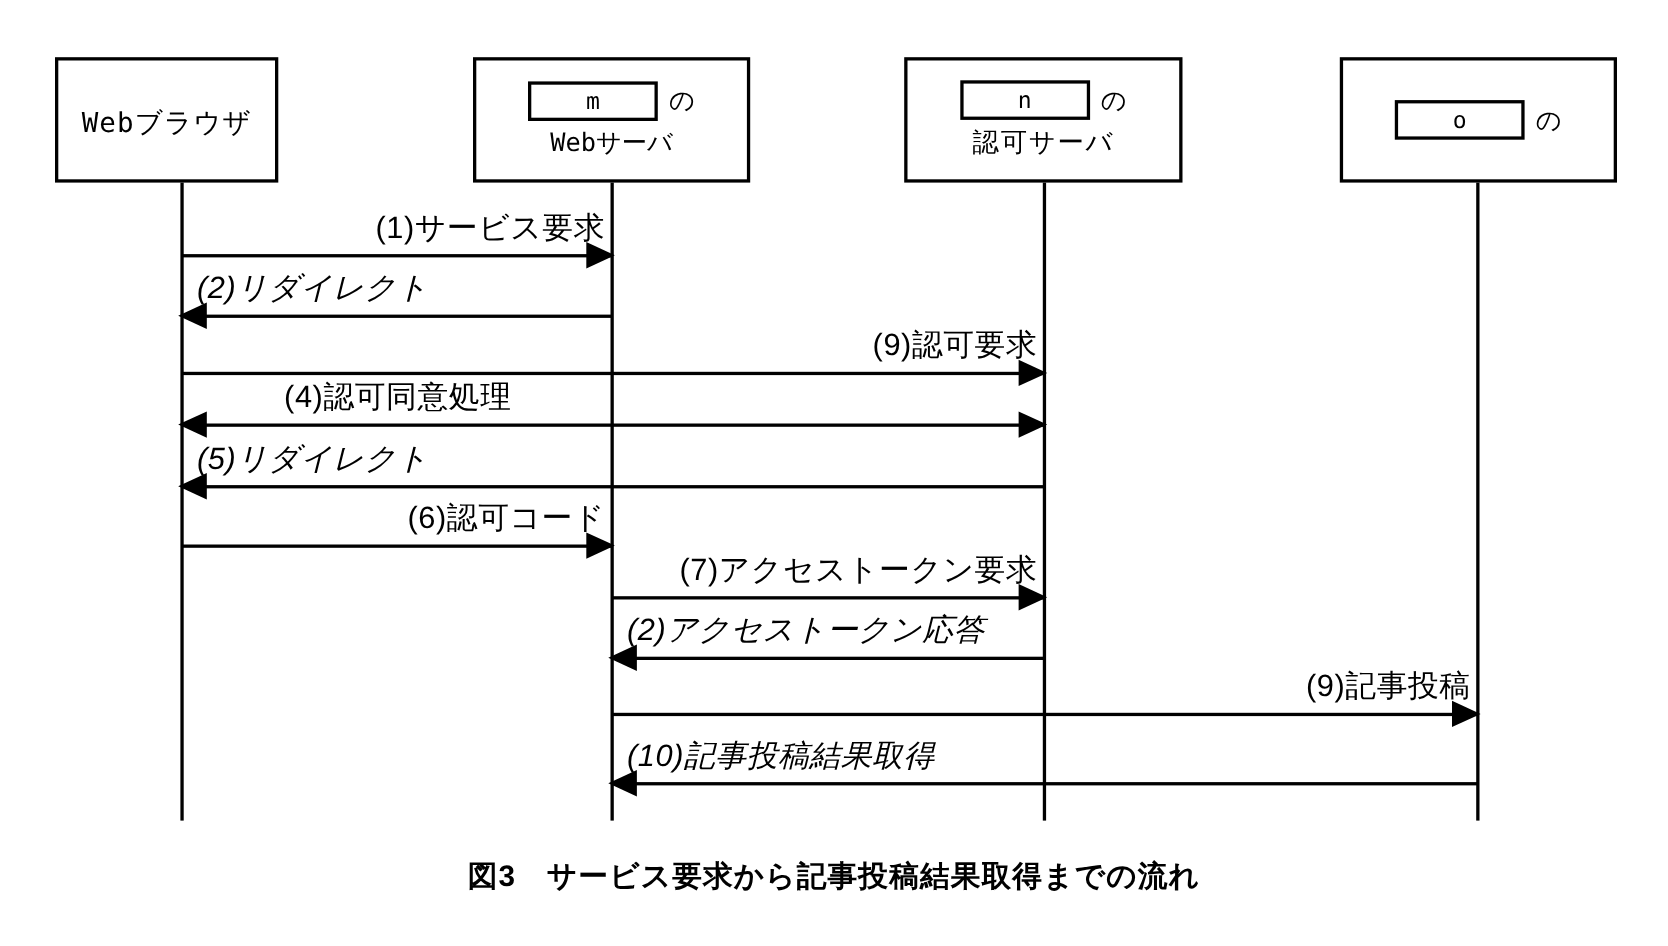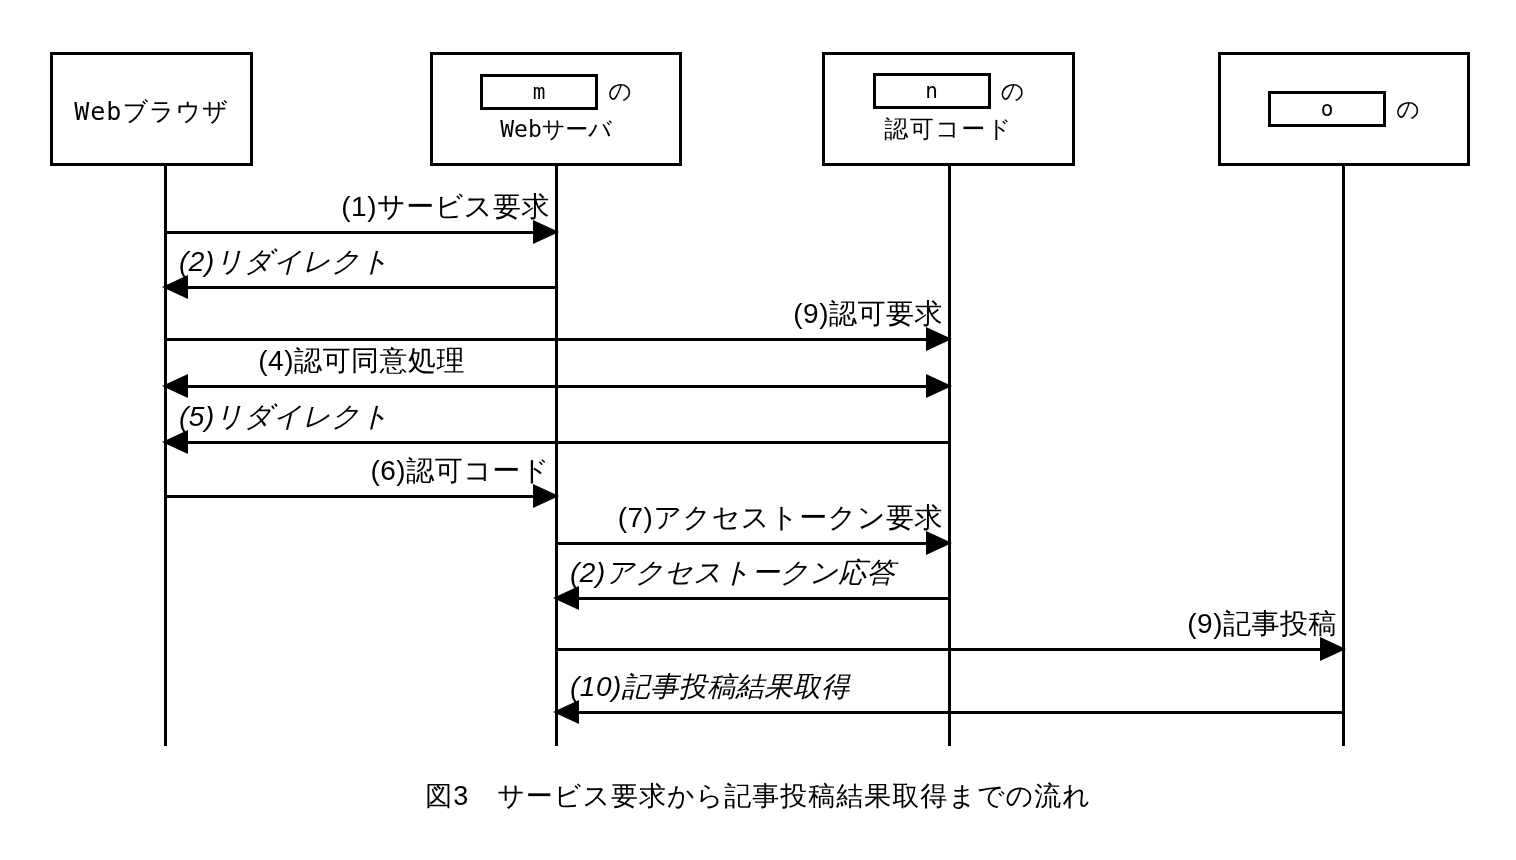--- a/index.html
+++ b/index.html
@@ -146,21 +146,21 @@
           <div class="blank-field">m</div>
           <div class="blank-suffix">の</div>
         </div>
         <div class="actor-title mono-mix">Webサーバ</div>
       </div>
       <div class="actor-box" style="left: 822px; top: 52px; width: 253px; height: 114px;">
         <div class="actor-top-row">
           <div class="blank-field">n</div>
           <div class="blank-suffix">の</div>
         </div>
-        <div class="actor-title">認可コード</div>
+        <div class="actor-title">認可サーバ</div>
       </div>
       <div class="actor-box" style="left: 1218px; top: 52px; width: 252px; height: 114px;">
         <div class="actor-top-row">
           <div class="blank-field">o</div>
           <div class="blank-suffix">の</div>
         </div>
       </div>
     </div>
   <div id="lifelines-layer">
       <div class="lifeline" style="left: 164px; top: 166px; height: 580px;"></div>
@@ -214,14 +214,14 @@
         <div class="msg-line"></div>
         <div class="arrowhead right"></div>
         <div class="msg-label align-right">(9)記事投稿</div>
       </div>
       <div class="msg" style="left: 556px; top: 711px; width: 787px;">
         <div class="msg-line"></div>
         <div class="arrowhead left"></div>
         <div class="msg-label align-left">(10)記事投稿結果取得</div>
       </div>
     </div>
-  <div class="caption" id="figure-caption" style="top: 778px;">図3　サービス要求から記事投稿結果取得までの流れ</div>
+  <div class="caption" id="figure-caption" style="top: 778px; font-weight: bold;">図3　サービス要求から記事投稿結果取得までの流れ</div>
 </div>
 
 </body></html>

